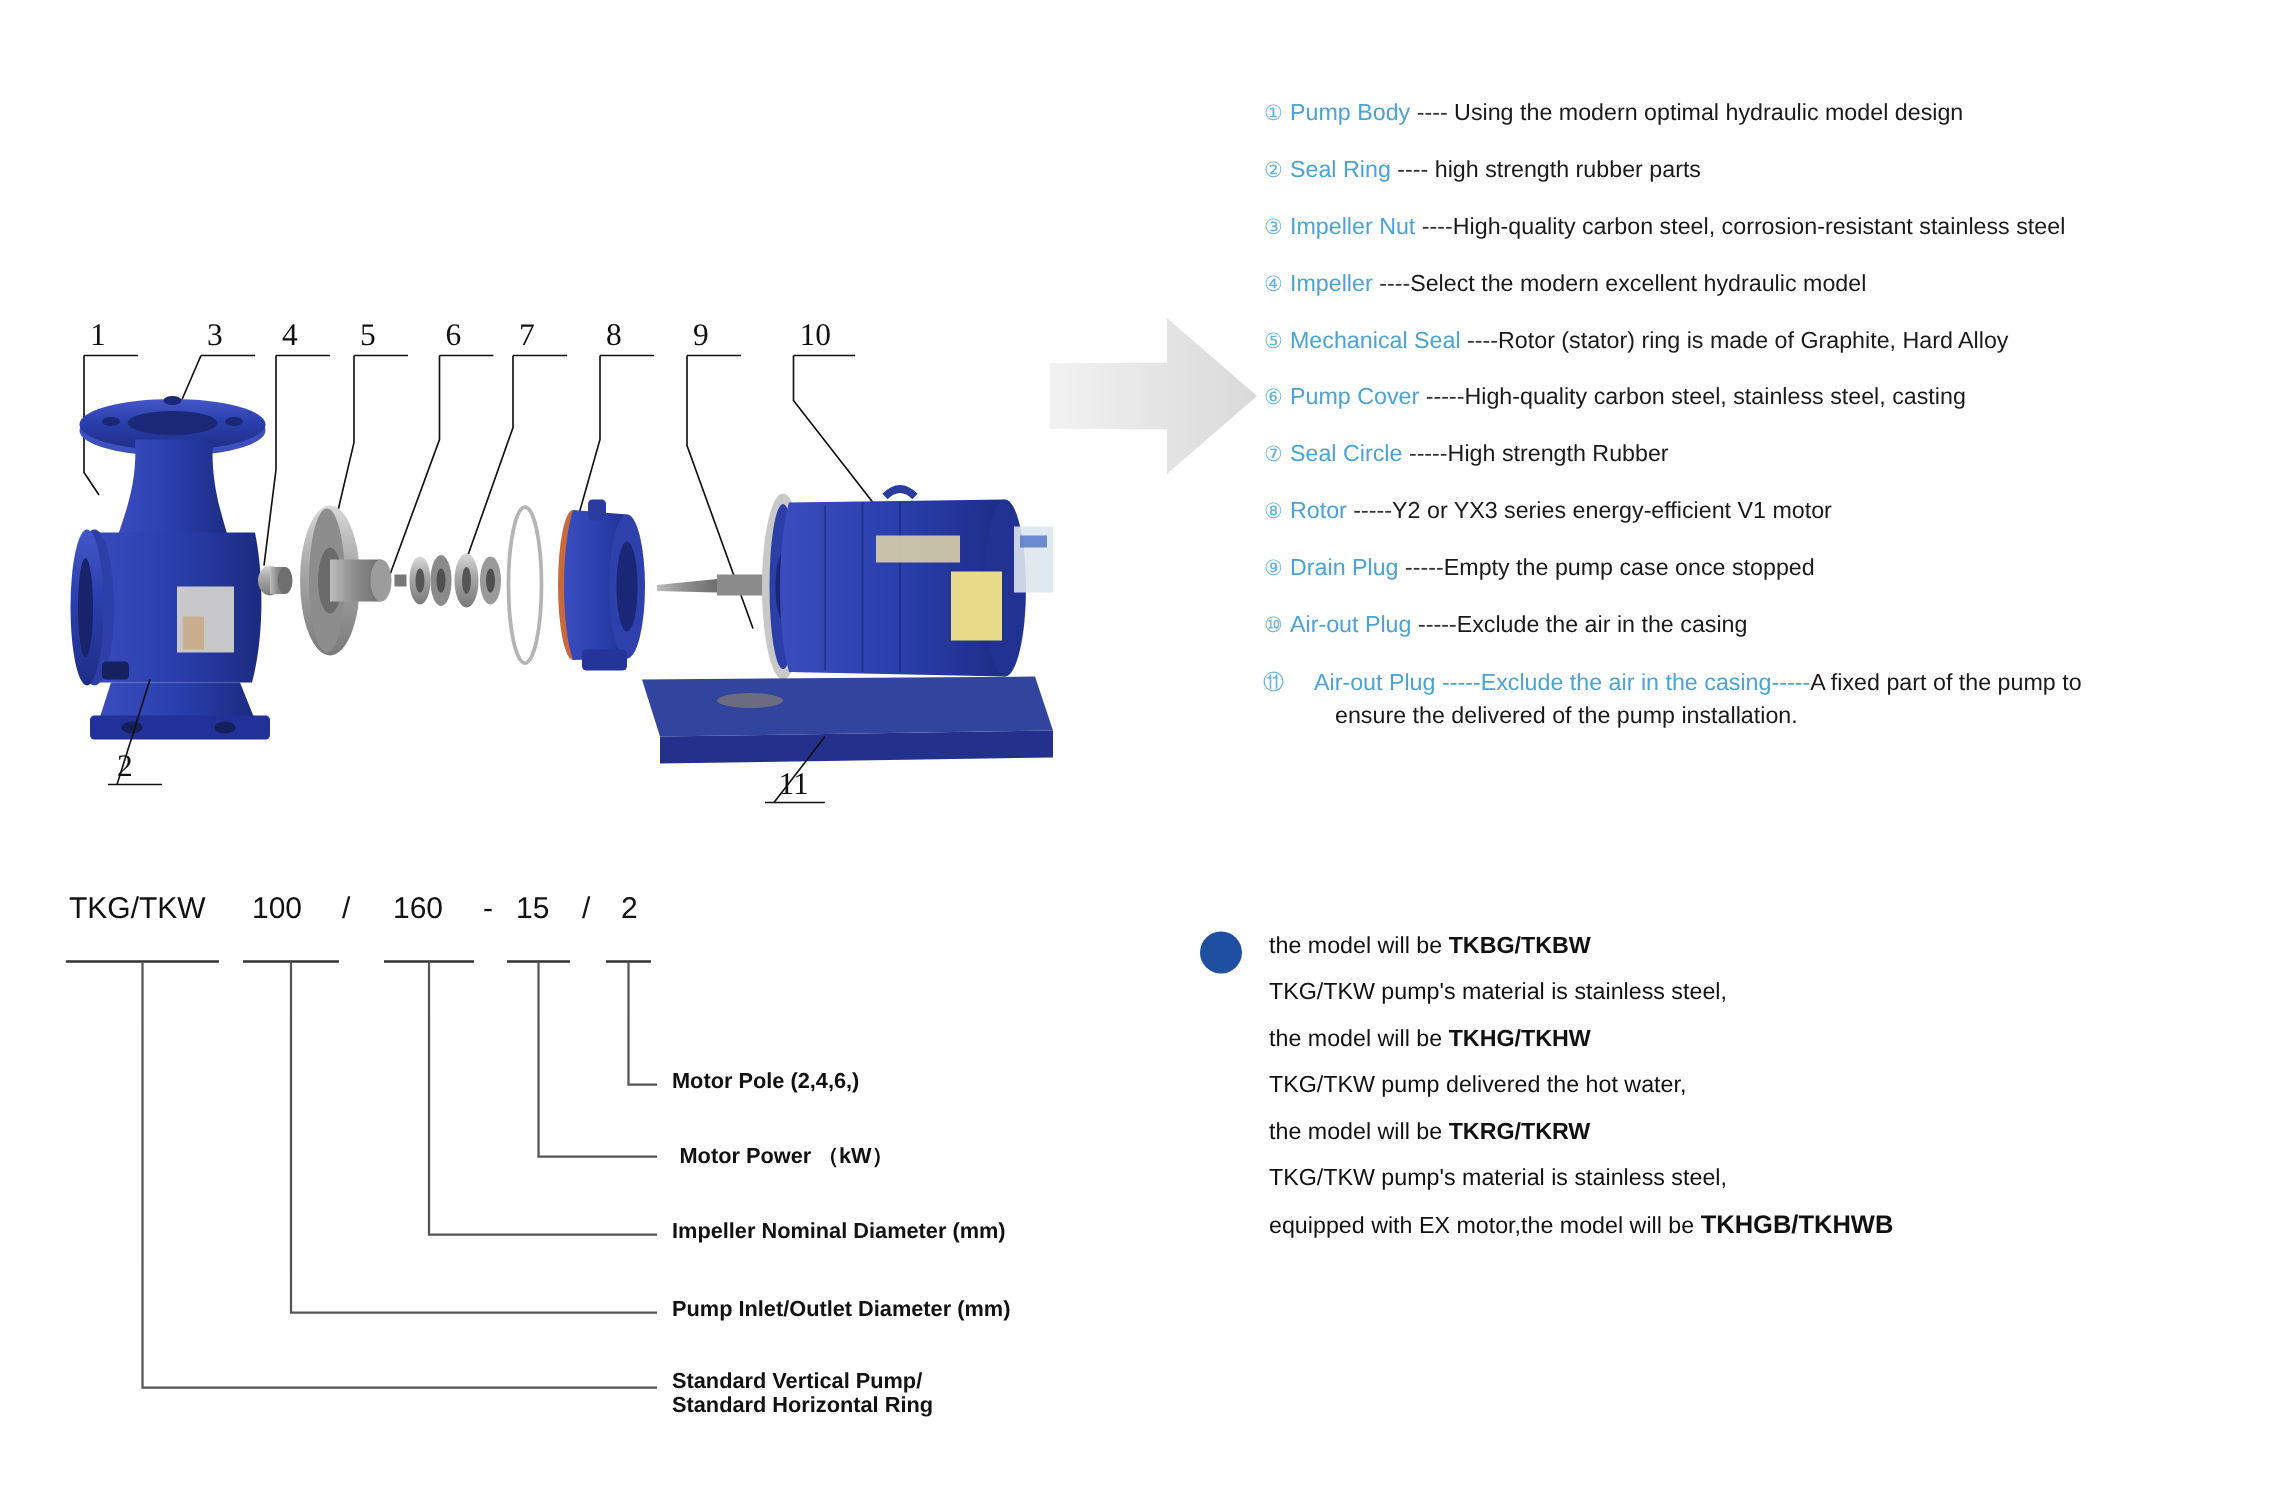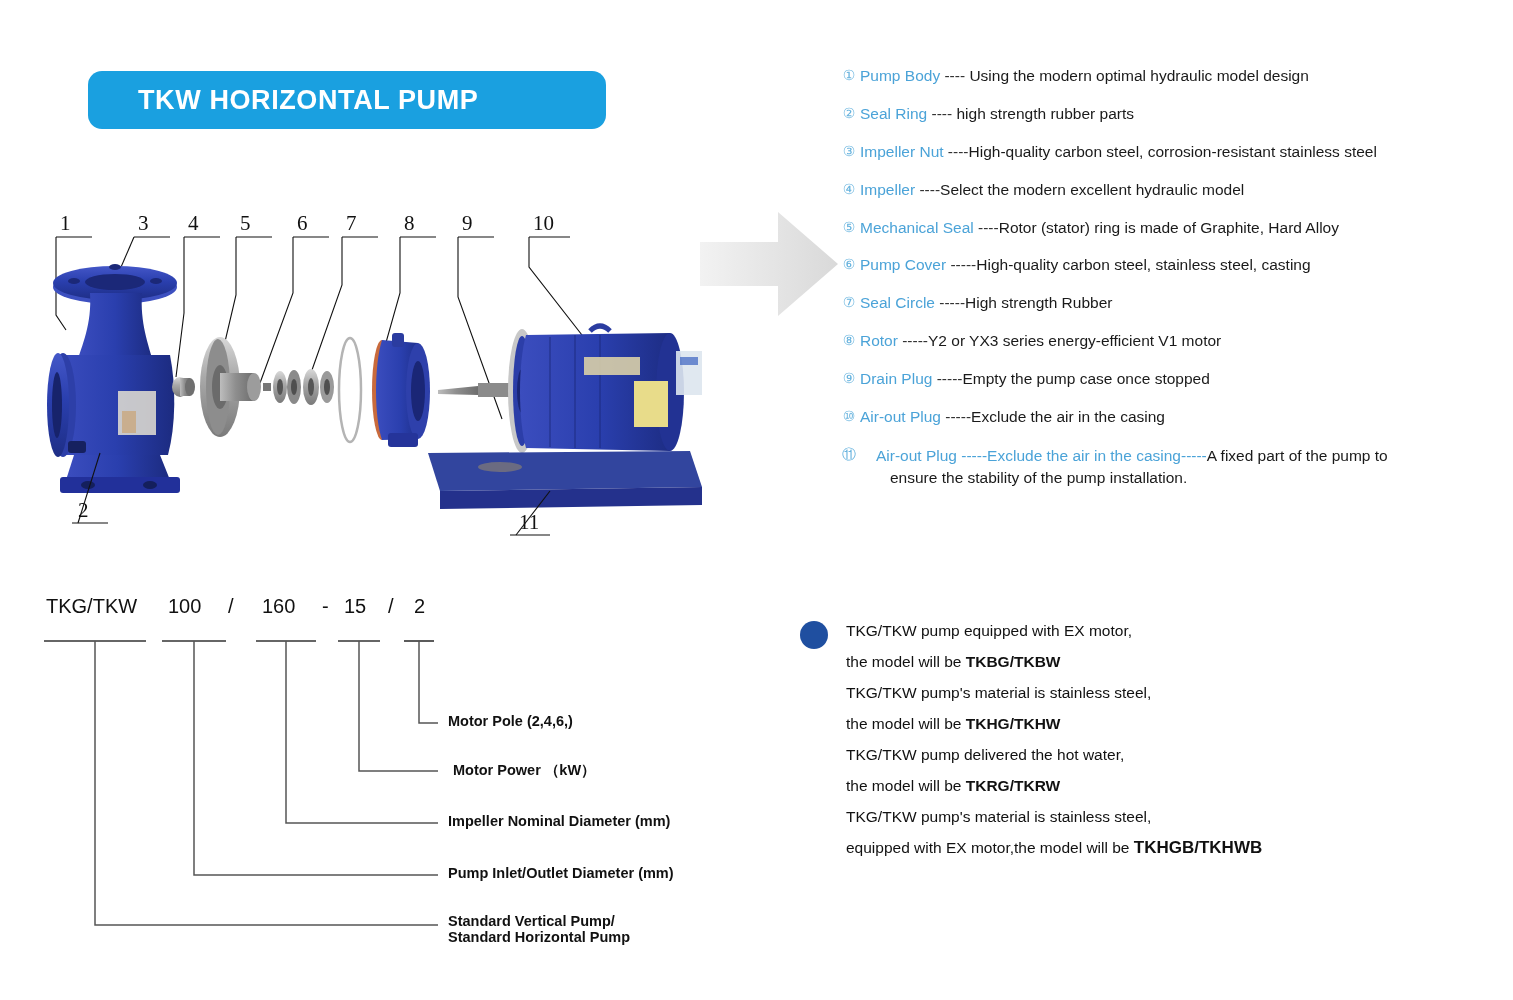--- a/index.html
+++ b/index.html
@@ -70,23 +70,20 @@
   .notes .body{margin-left:46px;}
   .notes p{margin:0 0 0 0;font-size:15.5px;color:#111;line-height:31px;}
   .notes b{font-weight:bold;}
   .notes .big{font-size:17px;font-weight:bold;}
 </style>
 </head>
 <body>
 
 <div class="root">
 
-  <div class="title-banner">
-    <div class="t">TKW HORIZONTAL PUMP</div>
-  </div>
 
   <div class="figure">
     <svg width="680" height="360" viewBox="0 0 680 360">
       <defs>
         <linearGradient id="blueBody" x1="0" y1="0" x2="0" y2="1">
           <stop offset="0%" stop-color="#4457C8"></stop>
           <stop offset="45%" stop-color="#2A3FAE"></stop>
           <stop offset="100%" stop-color="#1E2E86"></stop>
         </linearGradient>
         <linearGradient id="blueBody2" x1="0" y1="0" x2="1" y2="0">
@@ -311,21 +308,21 @@
       <span class="txt"><span class="part">Drain Plug</span><span class="dash"> -----</span><span class="desc">Empty the pump case once stopped</span></span>
     </div>
 
     <div class="row">
       <span class="num">⑩</span>
       <span class="txt"><span class="part">Air-out Plug</span><span class="dash"> -----</span><span class="desc">Exclude the air in the casing</span></span>
     </div>
 
     <div class="row wrap">
       <span class="num">⑪</span>
-      <span class="txt"><span class="part">Air-out Plug</span><span class="blue-all"> -----</span><span class="blue-all">Exclude the air in the casing-----</span><span class="desc">A fixed part of the pump to</span><span class="cont">ensure the stability of the pump installation.</span></span>
+      <span class="txt"><span class="part">Air-out Plug</span><span class="blue-all"> -----</span><span class="blue-all">Exclude the air in the casing-----</span><span class="desc">A fixed part of the pump to</span><span class="cont">ensure the delivered of the pump installation.</span></span>
     </div>
   </div>
 
   <div class="model">
 
     <div class="code">
       <span style="left:16px">TKG/TKW</span>
       <span style="left:138px">100</span>
       <span style="left:198px">/</span>
       <span style="left:232px">160</span>
@@ -353,28 +350,27 @@
         <path d="M 65,46 V330 H408"></path>
       </g>
     </svg>
 
     <div class="lbl" style="left:418px;top:118px">Motor Pole (2,4,6,)</div>
     <div class="lbl" style="left:423px;top:166px">Motor Power （kW）</div>
     <div class="lbl" style="left:418px;top:218px">Impeller Nominal Diameter (mm)</div>
     <div class="lbl" style="left:418px;top:270px">Pump Inlet/Outlet Diameter (mm)</div>
     <div class="lbl" style="left:418px;top:318px">
       <span>Standard Vertical Pump/</span>
-      <span class="l2">Standard  Horizontal Pump</span>
+      <span class="l2">Standard  Horizontal Ring</span>
     </div>
   </div>
 
   <div class="notes">
     <div class="dot"></div>
     <div class="body">
-      <p><span>TKG/TKW pump equipped with EX motor,</span></p>
       <p><span>the model will be </span><b>TKBG/TKBW</b></p>
       <p><span>TKG/TKW pump's material is stainless steel,</span></p>
       <p><span>the model will be </span><b>TKHG/TKHW</b></p>
       <p><span>TKG/TKW pump delivered the hot water,</span></p>
       <p><span>the model will be </span><b>TKRG/TKRW</b></p>
       <p><span>TKG/TKW pump's material is stainless steel,</span></p>
       <p><span>equipped with EX motor,the model will be </span><span class="big">TKHGB/TKHWB</span></p>
     </div>
   </div>
 

